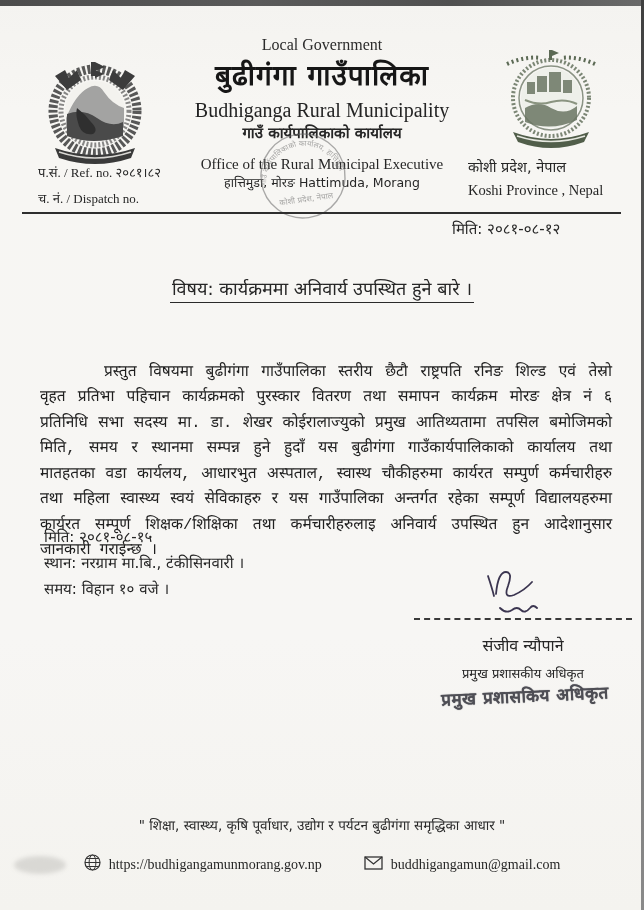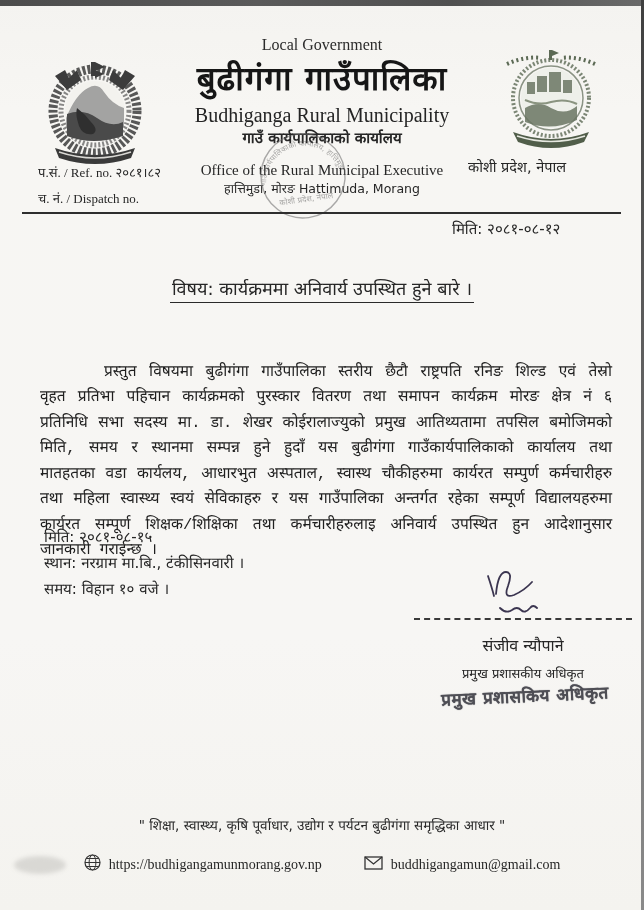--- a/index.html
+++ b/index.html
@@ -7,21 +7,21 @@
     position:relative;width:644px;height:910px;overflow:hidden;
     background:linear-gradient(180deg,#f4f3f0 0%,#f7f6f3 12%,#f7f6f4 70%,#f4f3ef 100%);
     font-family:"Liberation Serif","DejaVu Sans",serif;color:#262626;
   }
   .scan-top{position:absolute;left:0;top:0;width:644px;height:6px;background:linear-gradient(90deg,#4c4c4c,#5a5a5a 40%,#505050 70%,#6a6a6a);}
   .scan-right{position:absolute;right:0;top:0;width:3px;height:910px;background:linear-gradient(180deg,#3f3f3f,#6b6b6b 55%,#8a8a8a);}
   .scan-smudge{position:absolute;left:14px;top:856px;width:52px;height:18px;background:#b9b8b4;border-radius:50%;opacity:.45;filter:blur(2px);}
   .hdr{position:absolute;left:0;top:30px;width:644px;text-align:center;line-height:1.15;}
   .hdr .np-small{font-family:"DejaVu Sans",sans-serif;font-weight:700;font-size:17px;letter-spacing:.5px;}
   .hdr .en-small{font-size:16px;margin-top:6px;color:#2b2b2b;}
-  .hdr .np-big{font-family:"DejaVu Sans",sans-serif;font-weight:700;font-size:33px;margin-top:6px;letter-spacing:1px;color:#161616;}
+  .hdr .np-big{font-family:"DejaVu Sans",sans-serif;font-weight:700;font-size:28px;margin-top:6px;letter-spacing:1px;color:#161616;}
   .hdr .en-big{font-size:20px;margin-top:6px;color:#242424;}
   .hdr .np-office{font-family:"DejaVu Sans",sans-serif;font-weight:700;font-size:15px;margin-top:3px;}
   .hdr .en-office{font-size:15px;margin-top:14px;}
   .hdr .addr{font-size:12.5px;margin-top:3px;font-family:"DejaVu Sans",sans-serif;}
   .emblem{position:absolute;left:33px;top:56px;}
   .seal{position:absolute;left:497px;top:48px;}
   .round-stamp{position:absolute;left:251px;top:126px;opacity:.55;transform:rotate(-8deg);}
   .refblock{position:absolute;left:38px;top:160px;font-size:13px;line-height:26px;white-space:nowrap;}
   .provblock{position:absolute;left:468px;top:156px;font-size:14.5px;line-height:23px;white-space:nowrap;}
   .provblock .np{font-family:"DejaVu Sans",sans-serif;}
@@ -120,20 +120,21 @@
     </svg>
   </div>
 
   <div class="refblock">
     <div>प.सं. / Ref. no. २०८१।८२</div>
     <div>च. नं. / Dispatch no.</div>
   </div>
 
   <div class="provblock">
     <div class="np">कोशी प्रदेश, नेपाल</div>
+    <div>Koshi Province , Nepal</div>
   </div>
 
   <div class="hrule"></div>
 
   <div class="dateline">मिति: २०८१-०८-१२</div>
 
   <div class="subject">
     <span>विषय: कार्यक्रममा अनिवार्य उपस्थित हुने बारे ।</span>
   </div>
 

